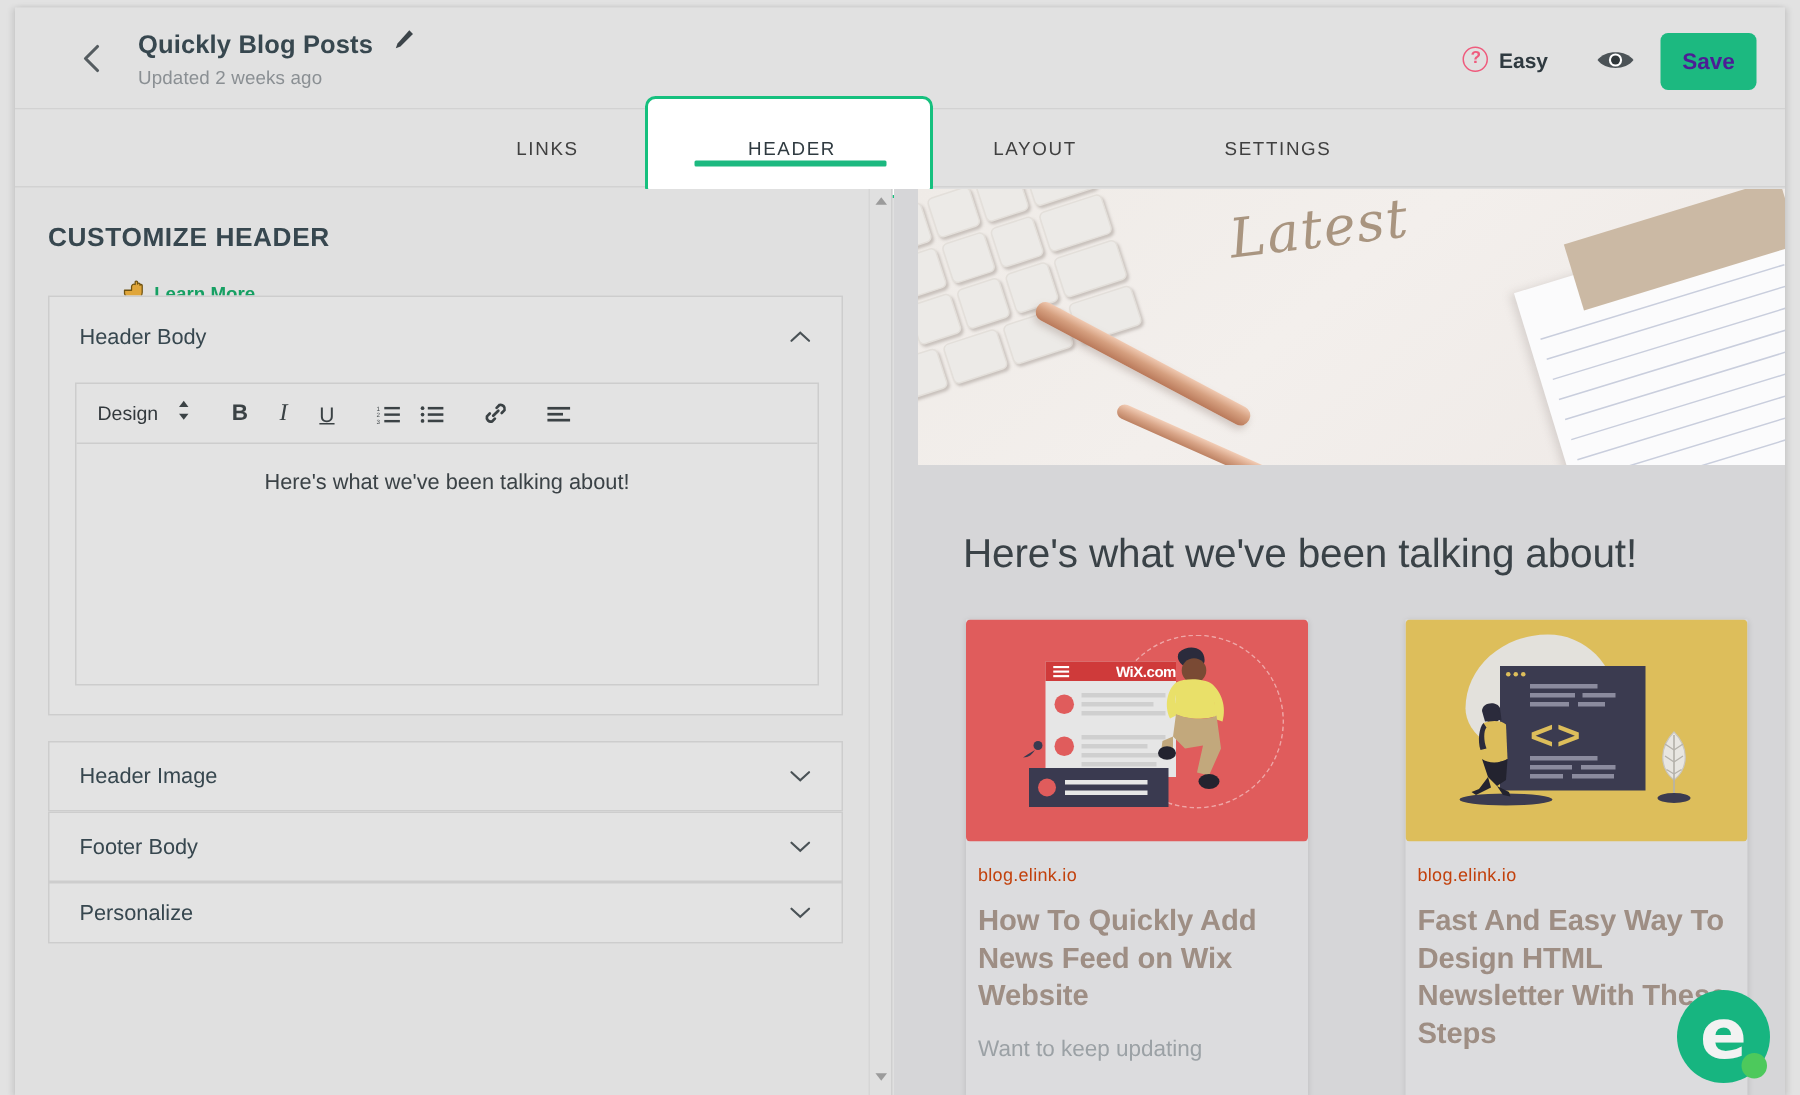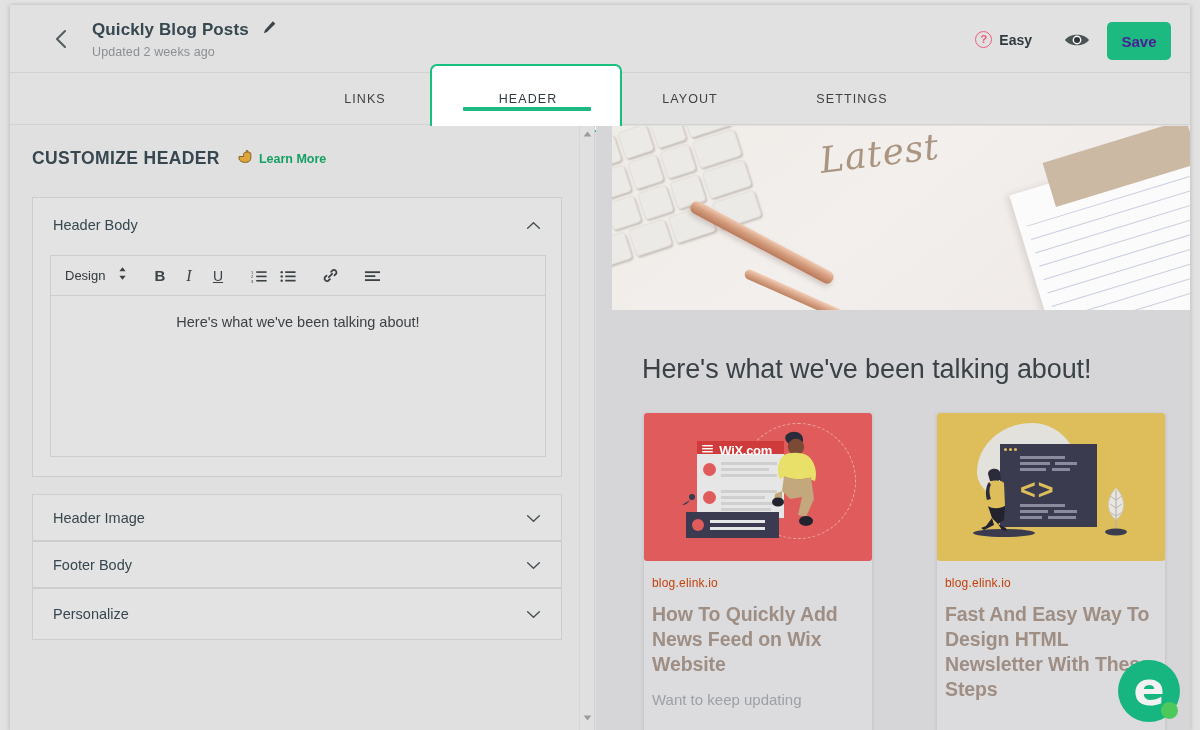--- a/index.html
+++ b/index.html
@@ -109,21 +109,21 @@
 
   
   #left-panel {
     position: absolute; left: 0; top: 121px;
     width: 585px; height: 605px;
     background: #e0e0e0;
     border-right: 1px solid #cfcfcf;
   }
   #section-head {
     position: absolute; left: 22px; top: 22px;
-    display: flex; align-items: flex-end; gap: 18px;
+    display: flex; align-items: center; gap: 18px; flex-direction: column;
   }
   #section-title {
     font-size: 17.5px; font-weight: bold; color: #37474f; letter-spacing: .4px;
   }
   #learn-more {
     display: flex; align-items: center; gap: 4px; cursor: pointer;
     position: relative; top: -1px;
   }
   #learn-label { font-size: 12.5px; font-weight: bold; color: #16a063; }
 
@@ -165,21 +165,21 @@
   .tb-gap { width: 13px; }
   #rte-body {
     height: 161px; padding: 18px 16px 0;
     text-align: center; font-size: 14.5px; color: #3b4246;
     font-family: "Liberation Sans", sans-serif;
     overflow: hidden; cursor: text;
   }
 
   #card-header-image { top: 368px; height: 47px; }
   #card-footer-body  { top: 415px; height: 47px; }
-  #card-personalize  { top: 462px; height: 52px; }
+  #card-personalize  { top: 462px; height: 41px; }
   #card-header-image .card-head,
   #card-footer-body .card-head,
   #card-personalize .card-head { height: 100%; }
 
   
   #left-scrollbar {
     position: absolute; right: 0; top: 0;
     width: 15px; height: 605px;
     background: #e0e0e0; border-left: 1px solid #d6d6d6;
   }
@@ -300,22 +300,22 @@
   #ill0-win {
     position: absolute; left: 53px; top: 28px; width: 87px; height: 77px;
     background: #e6e6e6;
   }
   #ill0-winbar {
     position: absolute; left: 0; top: 0; width: 87px; height: 13px;
     background: #cf3a3a; display: flex; align-items: center;
   }
   #ill0-burger { margin-left: 5px; }
   #ill0-wixtxt {
-    position: absolute; right: 12px; top: 1.5px;
-    color: #fff; font-size: 13px; font-weight: bold; letter-spacing: -.3px;
+    position: absolute; right: 0; top: 1.5px;
+    color: #fff; font-size: 10px; font-weight: bold; letter-spacing: -.3px;
   }
   .ill0-dot { position: absolute; width: 13px; height: 13px; border-radius: 50%; background: #e05c5c; }
   .ill0-line { position: absolute; height: 3px; background: #cfcfcf; }
   #ill0-bar {
     position: absolute; left: 42px; top: 99px; width: 93px; height: 26px;
     background: #3a3a50;
   }
   #ill0-bardot { position: absolute; left: 6px; top: 7px; width: 12px; height: 12px; border-radius: 50%; background: #e05c5c; }
   .ill0-barline { position: absolute; left: 24px; height: 3px; width: 55px; background: #e6e6e6; }
   #ill0-person { position: absolute; left: 118px; top: 18px; }

